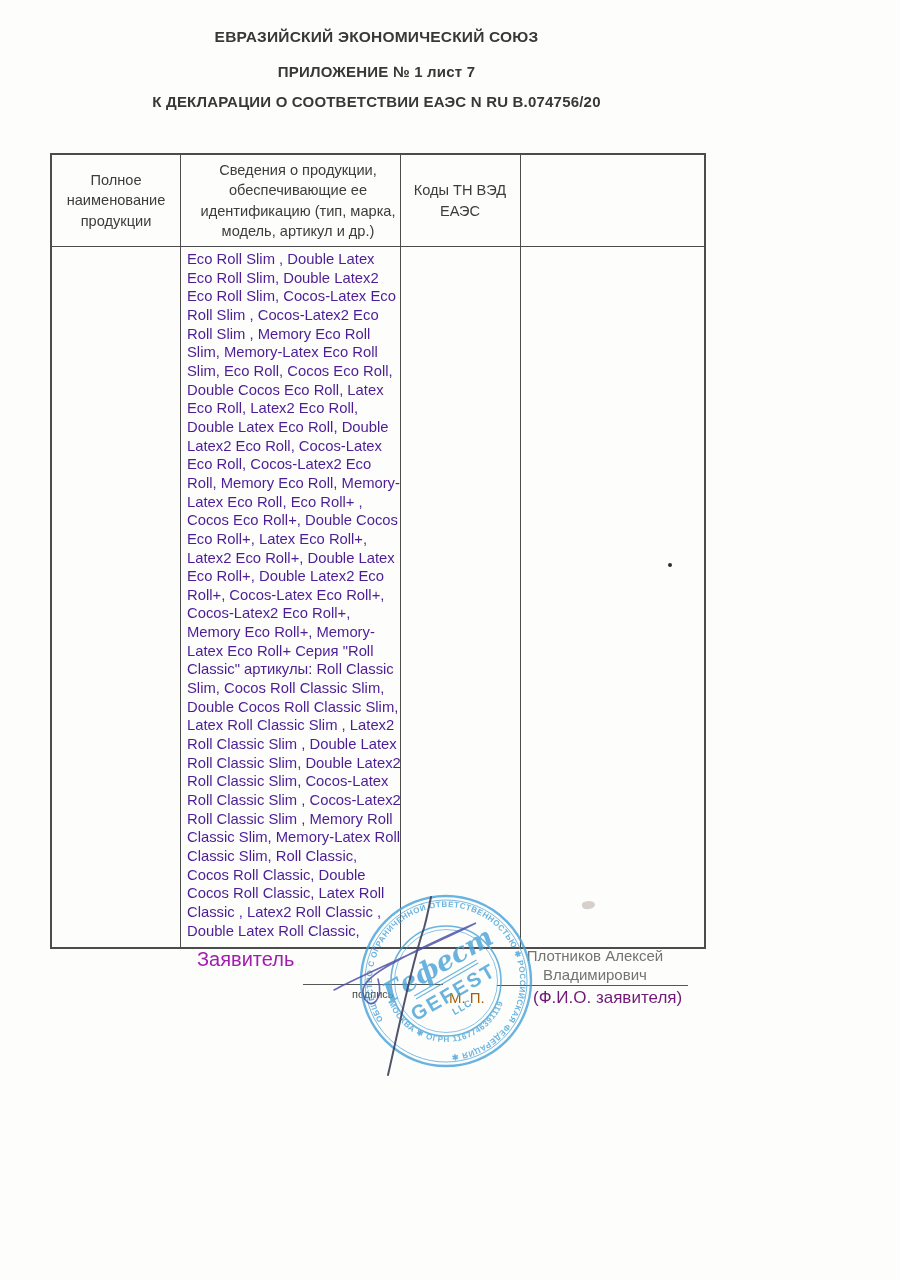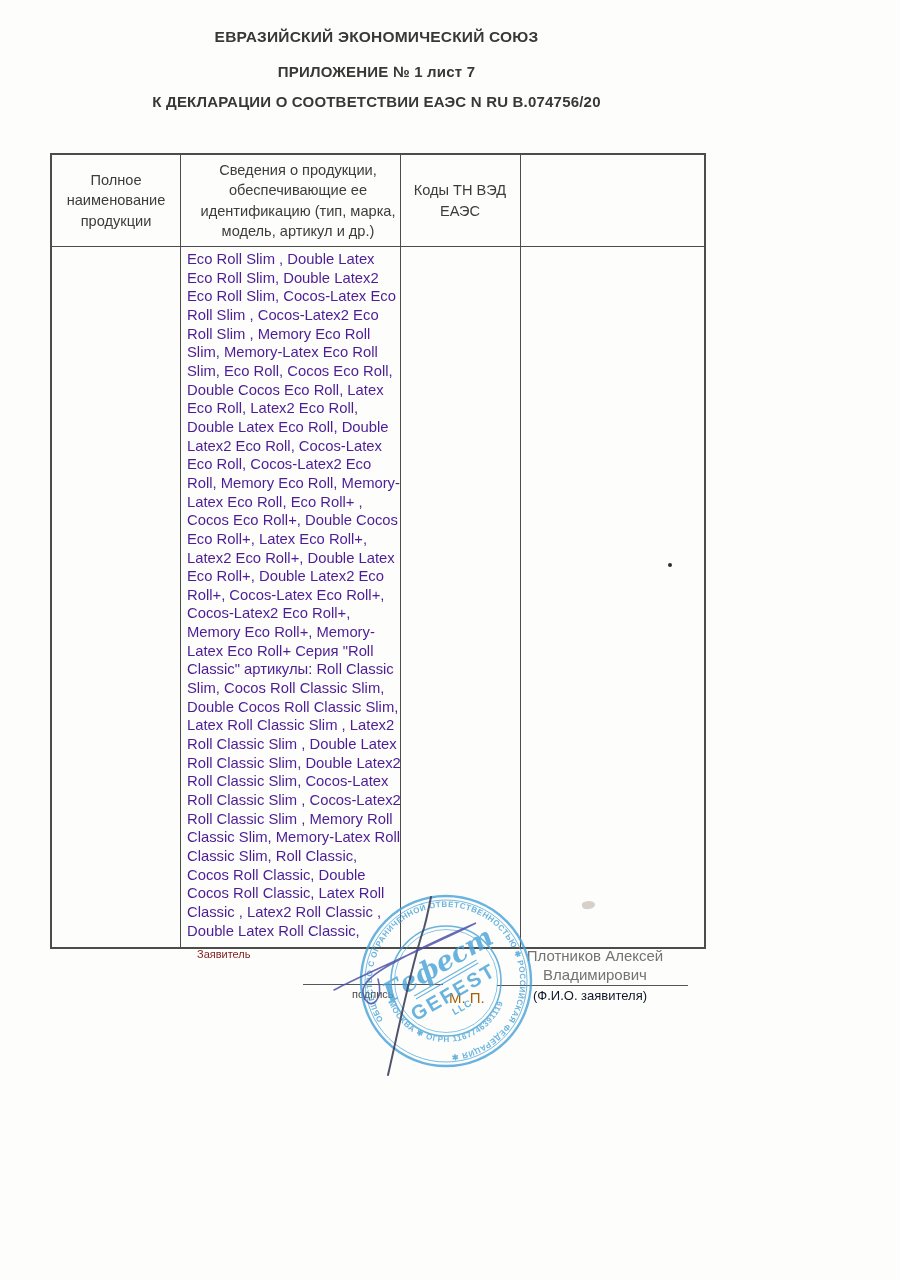--- a/index.html
+++ b/index.html
@@ -29,28 +29,28 @@
   .th3 { left:348px; width:120px; }
   .th4 { left:468px; width:184px; }
   .body-cell2 { position:absolute; left:135px; top:95px; width:212px;
     font-size:14.8px; line-height:18.65px; color:#4c1d95; }
   .body-cell2 .rl { white-space:nowrap; }
   .dot-artifact { position:absolute; left:616px; top:408px; width:4px; height:4px;
     background:#2f2f2f; border-radius:50%; }
   .smudge { position:absolute; left:530px; top:746px; width:13px; height:8px;
     background:#a8968e; opacity:.45; border-radius:40% 60% 50% 50%; transform:rotate(-12deg); }
   
-  .applicant-label { position:absolute; left:197px; top:948px; font-size:11px; color:#7f1d1d; }
+  .applicant-label { position:absolute; left:197px; top:948px; font-size:20px; color:#a21caf; }
   .sig-line  { position:absolute; left:303px; top:984px; width:140px; border-top:1.6px solid #565656; }
   .sig-caption { position:absolute; left:352px; top:988px; font-size:11px; color:#484848; }
   .mp-label  { position:absolute; left:449px; top:989px; font-size:15px; color:#a16207; }
   .name-block { position:absolute; left:500px; top:946px; width:190px; text-align:center;
     font-size:15px; line-height:19px; color:#737373; }
   .name-line { position:absolute; left:497px; top:985px; width:191px; border-top:1.4px solid #565656; }
-  .name-caption { position:absolute; left:533px; top:988px; font-size:13px; color:#0f172a; }
+  .name-caption { position:absolute; left:533px; top:988px; font-size:17px; color:#701a75; }
   
   .stamp { position:absolute; left:359px; top:894px; opacity:.82; }
   .stamp * { stroke:#4aa4d8; fill:none; }
   .stamp text, .stamp textPath { fill:#4aa4d8; stroke:none; }
   .ring-text   { font-size:8px; letter-spacing:.55px; font-weight:bold; font-family:"Liberation Sans",sans-serif; }
   .arc-text    { font-size:8px; letter-spacing:.8px; font-weight:bold; font-family:"Liberation Sans",sans-serif; }
   .stamp-script{ font-size:27px; font-style:italic; font-weight:bold; font-family:"DejaVu Serif",serif; }
   .stamp-latin { font-size:20px; font-weight:bold; letter-spacing:2.5px; font-family:"Liberation Sans",sans-serif; }
   .stamp-llc   { font-size:9.5px; font-weight:bold; letter-spacing:1px; font-family:"Liberation Sans",sans-serif; }
   

